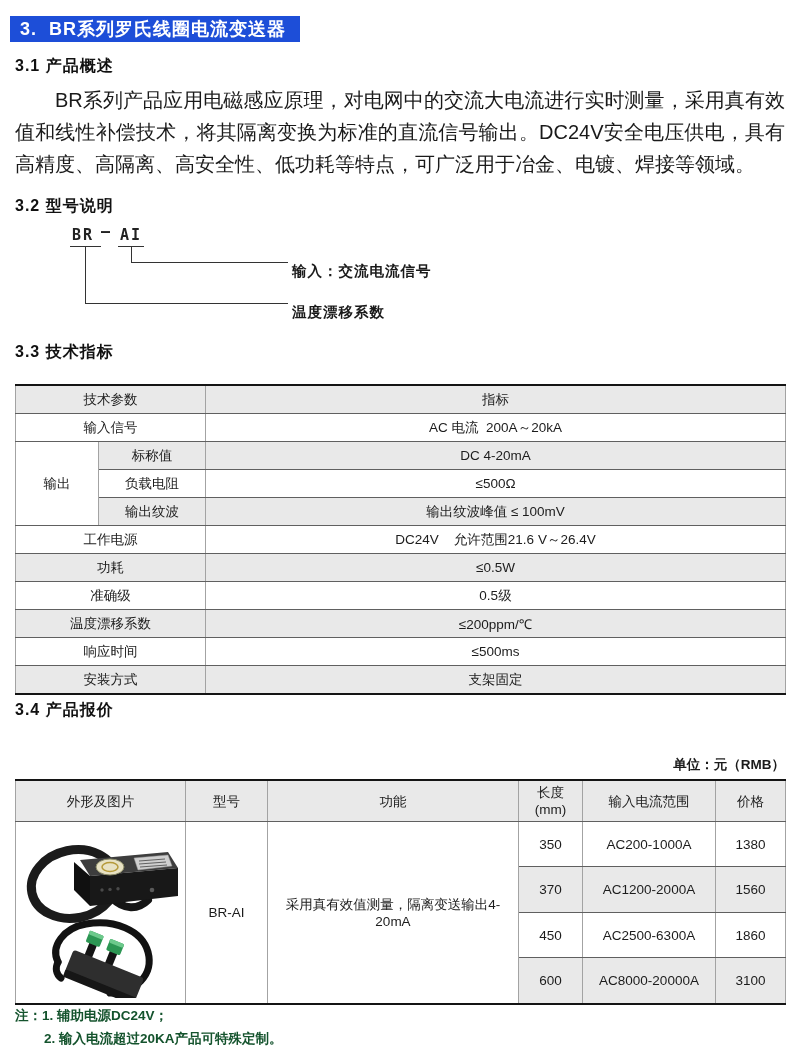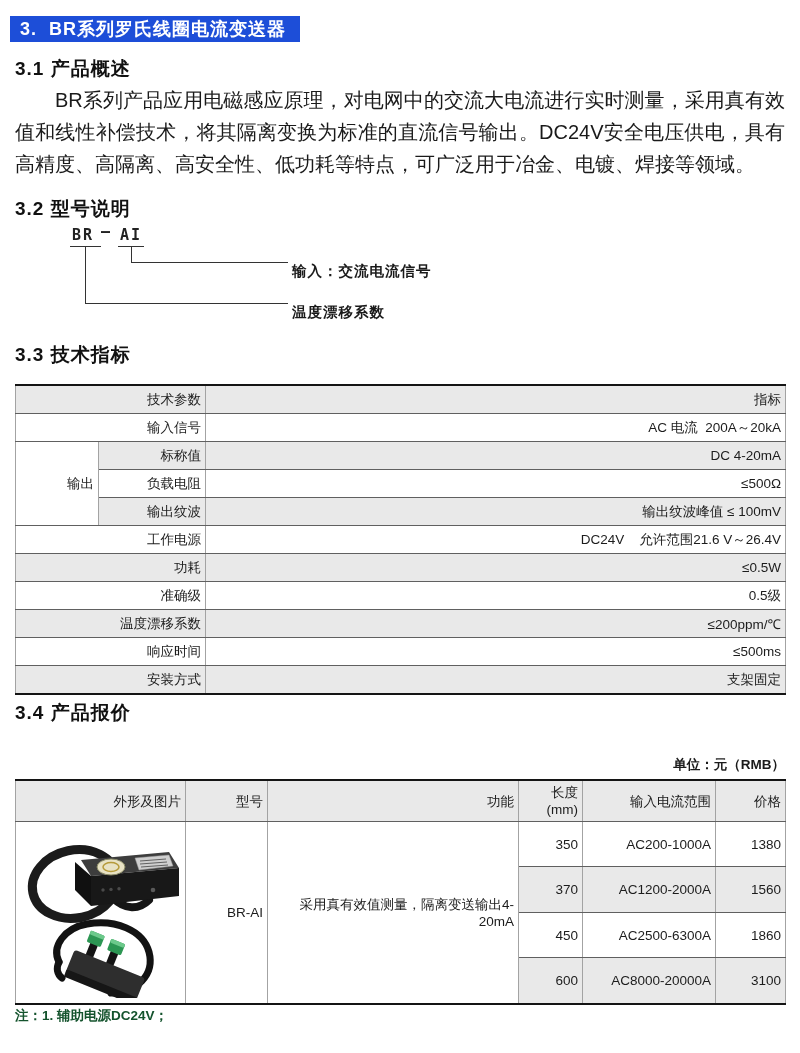--- a/index.html
+++ b/index.html
@@ -7,42 +7,42 @@
     position:relative;width:800px;height:1053px;background:#ffffff;
     font-family:"Liberation Sans",sans-serif;color:#1f1f1f;overflow:hidden;
   }
   
   .header-bar{
     position:absolute;left:10px;top:16px;height:26px;line-height:26px;
     background:#1d4ed8;color:#ffffff;font-size:18px;font-weight:bold;
     padding:0 14px 0 10px;letter-spacing:1px;white-space:pre;
   }
   .sec-title{
-    position:absolute;left:15px;margin:0;font-size:19px;font-weight:bold;color:#111111;
+    position:absolute;left:15px;margin:0;font-size:16px;font-weight:bold;color:#111111;
     letter-spacing:1px;
   }
   .t1{top:56px}.t2{top:196px}.t3{top:342px}.t4{top:700px}
   .overview{
     position:absolute;left:15px;top:84px;width:770px;margin:0;
     font-size:20px;line-height:32px;text-align:justify;text-indent:2em;color:#1a1a1a;
   }
   
   .diagram{position:absolute;left:0;top:224px;width:800px;height:112px;text-decoration:underline;}
   .code{position:absolute;font-family:"DejaVu Sans Mono",monospace;font-size:15px;font-weight:bold;color:#222;letter-spacing:2px;}
   .code-br{left:72px;top:2px}.code-dash{left:101px;top:-2px}.code-ai{left:120px;top:2px}
   .uline{position:absolute;top:22px;height:0;border-bottom:1.5px solid #333;}
   .u-br{left:70px;width:31px}.u-ai{left:118px;width:26px}
   .conn{position:absolute;border-left:1px solid #333;border-bottom:1px solid #333;}
   .conn-ai{left:131px;top:23px;width:156px;height:15px;}
   .conn-br{left:85px;top:23px;width:202px;height:56px;}
   .dlabel{position:absolute;left:292px;font-size:14.5px;font-weight:bold;color:#1a1a1a;letter-spacing:1px;margin-top:8px;}
   .dl-input{top:30px}.dl-series{top:71px}
   
   table{border-collapse:collapse;table-layout:fixed;}
-  td,th{font-size:13.5px;text-align:right;vertical-align:middle;padding:0 4px;
+  td,th{font-size:13.5px;text-align:center;vertical-align:middle;padding:0 4px;
         border-left:1px solid #a3a3a3;border-right:1px solid #a3a3a3;
         border-top:1px solid #606060;border-bottom:1px solid #606060;color:#1c1c1c;}
   tr.shade td,tr.shade th{background:#e9e9e9;}
   
   .spec-table{position:absolute;left:15px;top:384px;width:770px;
     border-top:2.5px solid #141414;border-bottom:2.5px solid #141414;}
   .spec-table td{height:27px;}
   .spec-table td.val{white-space:pre-wrap;}
   .spec-table td.group-cell{background:#ffffff;}
   
@@ -210,15 +210,16 @@
     <tr class="shade">
       <td>600</td>
       <td>AC8000-20000A</td>
       <td>3100</td>
     </tr>
   </tbody>
     </table>
 
   <div class="notes">
     <div class="note-line"><span class="note-prefix">注：</span><span>1. 辅助电源DC24V；</span></div>
+    <div class="note-line note-indent">2. 输入电流超过20KA产品可特殊定制。</div>
   </div>
 
 </div>
 
 </body></html>

